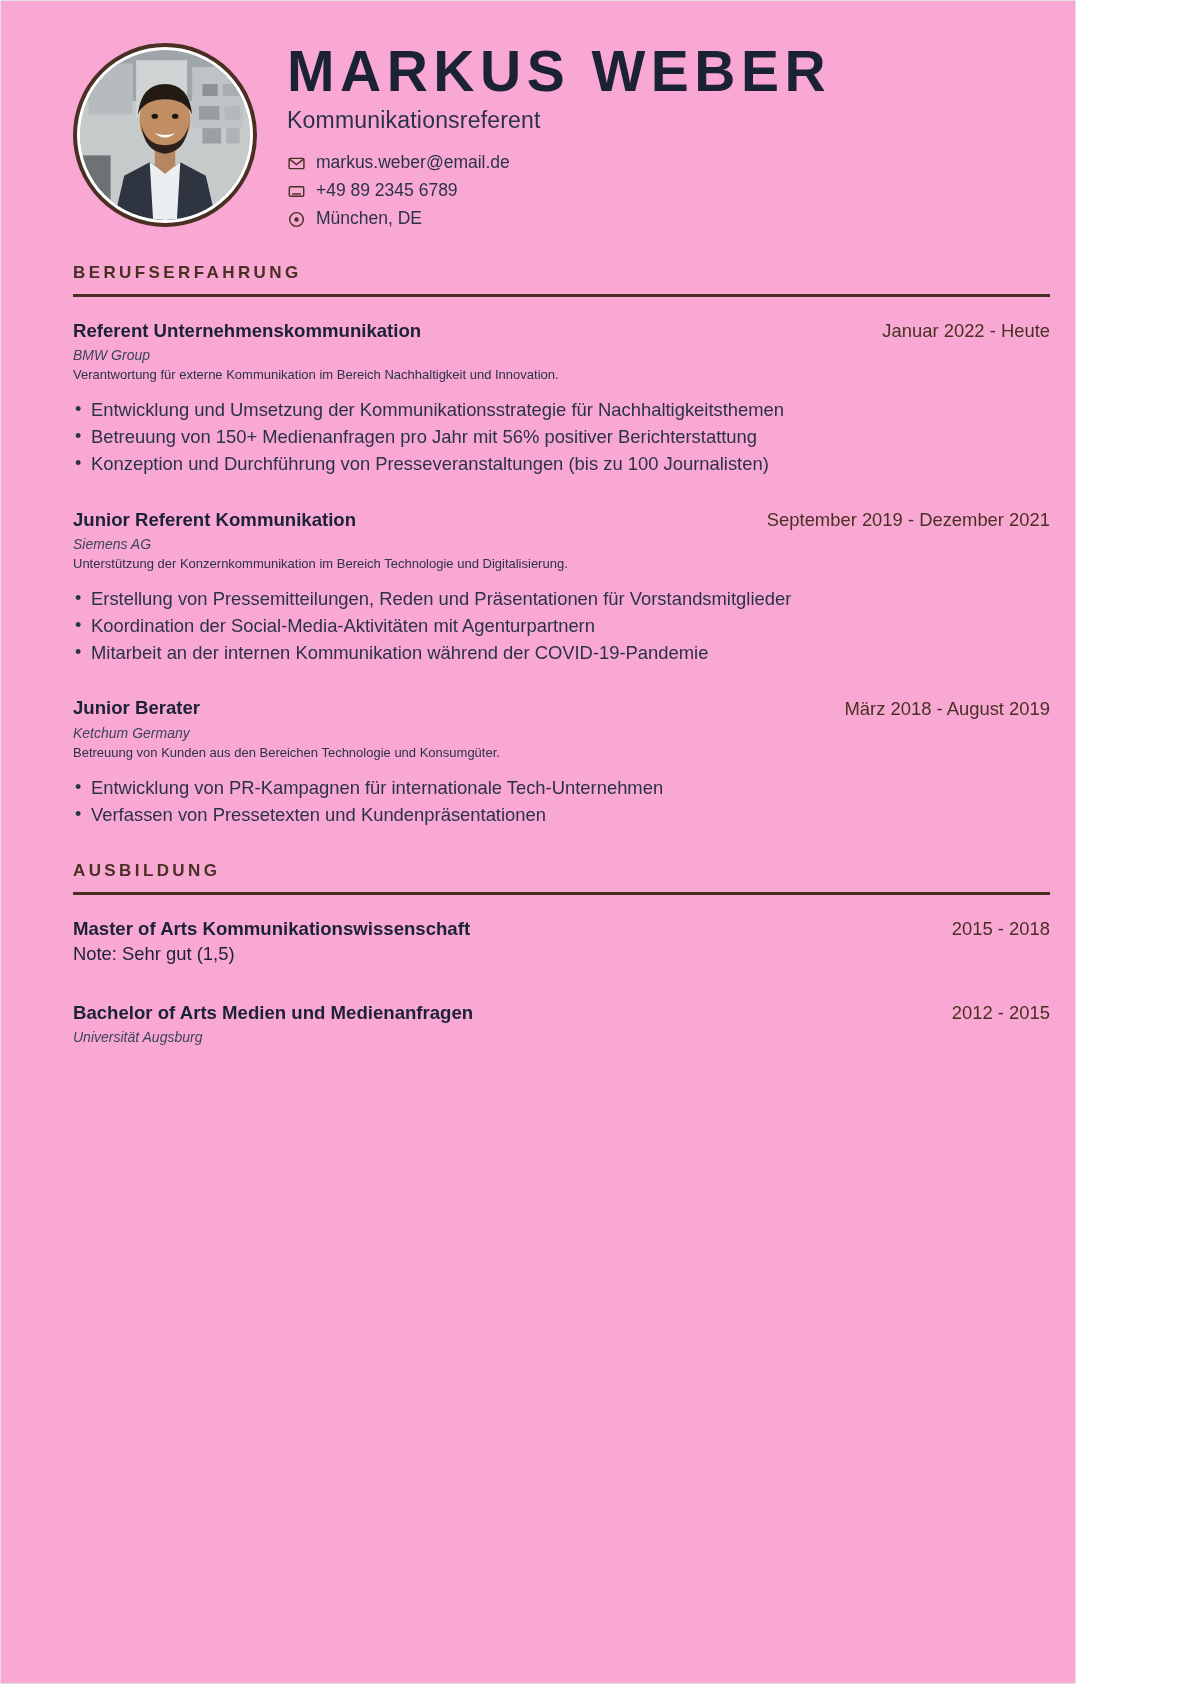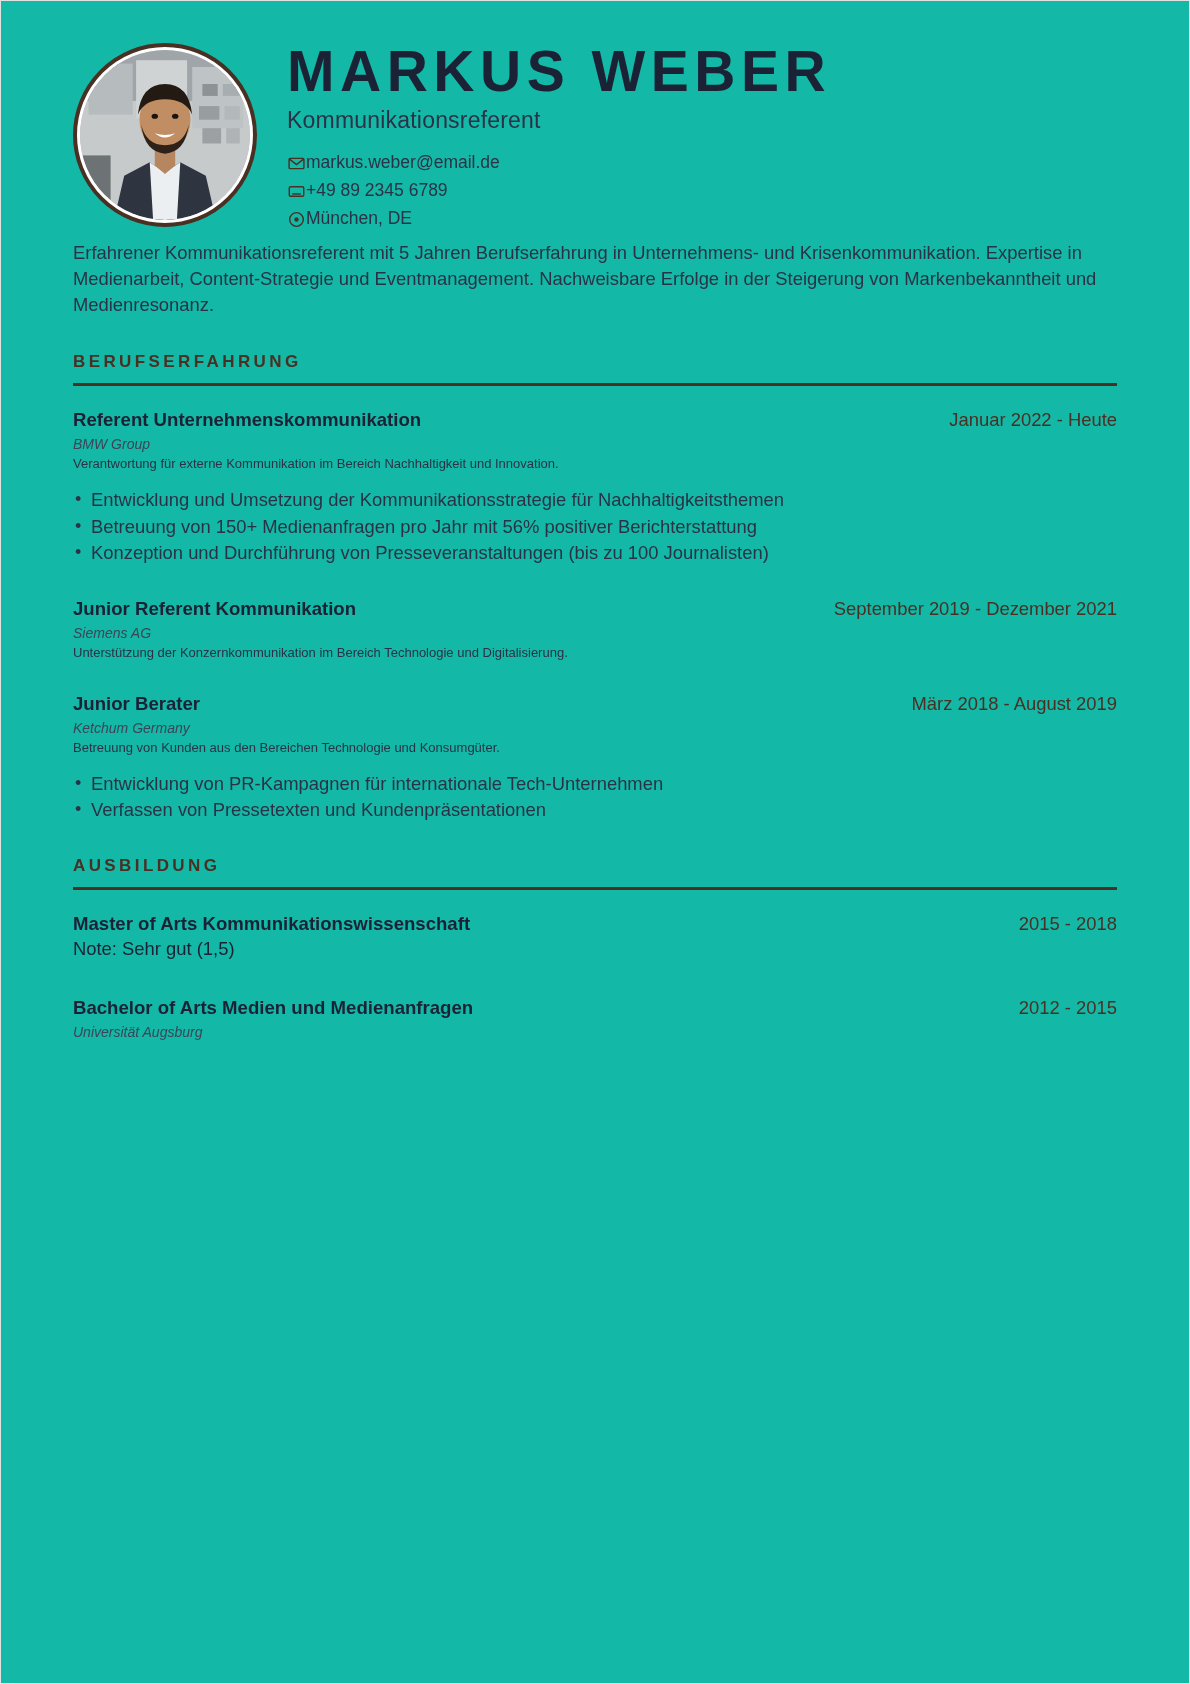--- a/index.html
+++ b/index.html
@@ -11,25 +11,25 @@
     font-family: "Liberation Sans", sans-serif;
   }
   body {
     width: 1190px;
     height: 1684px;
     overflow: hidden;
   }
 
   .page {
     position: relative;
-    width: 1190px;
+    width: 1076px;
     height: 1684px;
-    background: #14b8a6;
+    background: #f9a8d4;
     border: 1px solid #e2e2e2;
-    padding: 34px 72px 0 72px;
+    padding: 34px 25px 0 72px;
   }
 
   
   .header {
     display: flex;
     align-items: flex-start;
     gap: 30px;
   }
 
   .avatar-wrap {
@@ -75,21 +75,21 @@
   }
 
   .contacts {
     display: flex;
     flex-direction: column;
     gap: 9px;
   }
   .contact-line {
     display: flex;
     align-items: center;
-    gap: 0;
+    gap: 10px;
     font-size: 17.5px;
     color: #2a3247;
     line-height: 1;
   }
   .contact-line .ic {
     flex: 0 0 auto;
     width: 19px;
     height: 19px;
     display: inline-flex;
     align-items: center;
@@ -270,21 +270,20 @@
               <circle cx="10" cy="10" r="2.3" fill="currentColor" stroke="none"></circle>
             </svg>
           </span>
           <span>München, DE</span>
         </div>
 
       </div>
     </div>
   </div>
 
-  <p class="summary">Erfahrener Kommunikationsreferent mit 5 Jahren Berufserfahrung in Unternehmens- und Krisenkommunikation. Expertise in Medienarbeit, Content-Strategie und Eventmanagement. Nachweisbare Erfolge in der Steigerung von Markenbekanntheit und Medienresonanz.</p>
 
   <div class="section experience">
     <h2 class="section-title">BERUFSERFAHRUNG</h2>
     <div class="section-rule"></div>
 
     <div class="entry">
       <div class="entry-top">
         <div class="entry-title">Referent Unternehmenskommunikation</div>
         <div class="entry-date">Januar 2022 - Heute</div>
       </div>
@@ -297,20 +296,25 @@
       </ul>
     </div>
 
     <div class="entry">
       <div class="entry-top">
         <div class="entry-title">Junior Referent Kommunikation</div>
         <div class="entry-date">September 2019 - Dezember 2021</div>
       </div>
       <div class="entry-org">Siemens AG</div>
       <div class="entry-desc">Unterstützung der Konzernkommunikation im Bereich Technologie und Digitalisierung.</div>
+      <ul class="bullets">
+        <li>Erstellung von Pressemitteilungen, Reden und Präsentationen für Vorstandsmitglieder</li>
+        <li>Koordination der Social-Media-Aktivitäten mit Agenturpartnern</li>
+        <li>Mitarbeit an der internen Kommunikation während der COVID-19-Pandemie</li>
+      </ul>
     </div>
 
     <div class="entry">
       <div class="entry-top">
         <div class="entry-title">Junior Berater</div>
         <div class="entry-date">März 2018 - August 2019</div>
       </div>
       <div class="entry-org">Ketchum Germany</div>
       <div class="entry-desc">Betreuung von Kunden aus den Bereichen Technologie und Konsumgüter.</div>
       <ul class="bullets">

